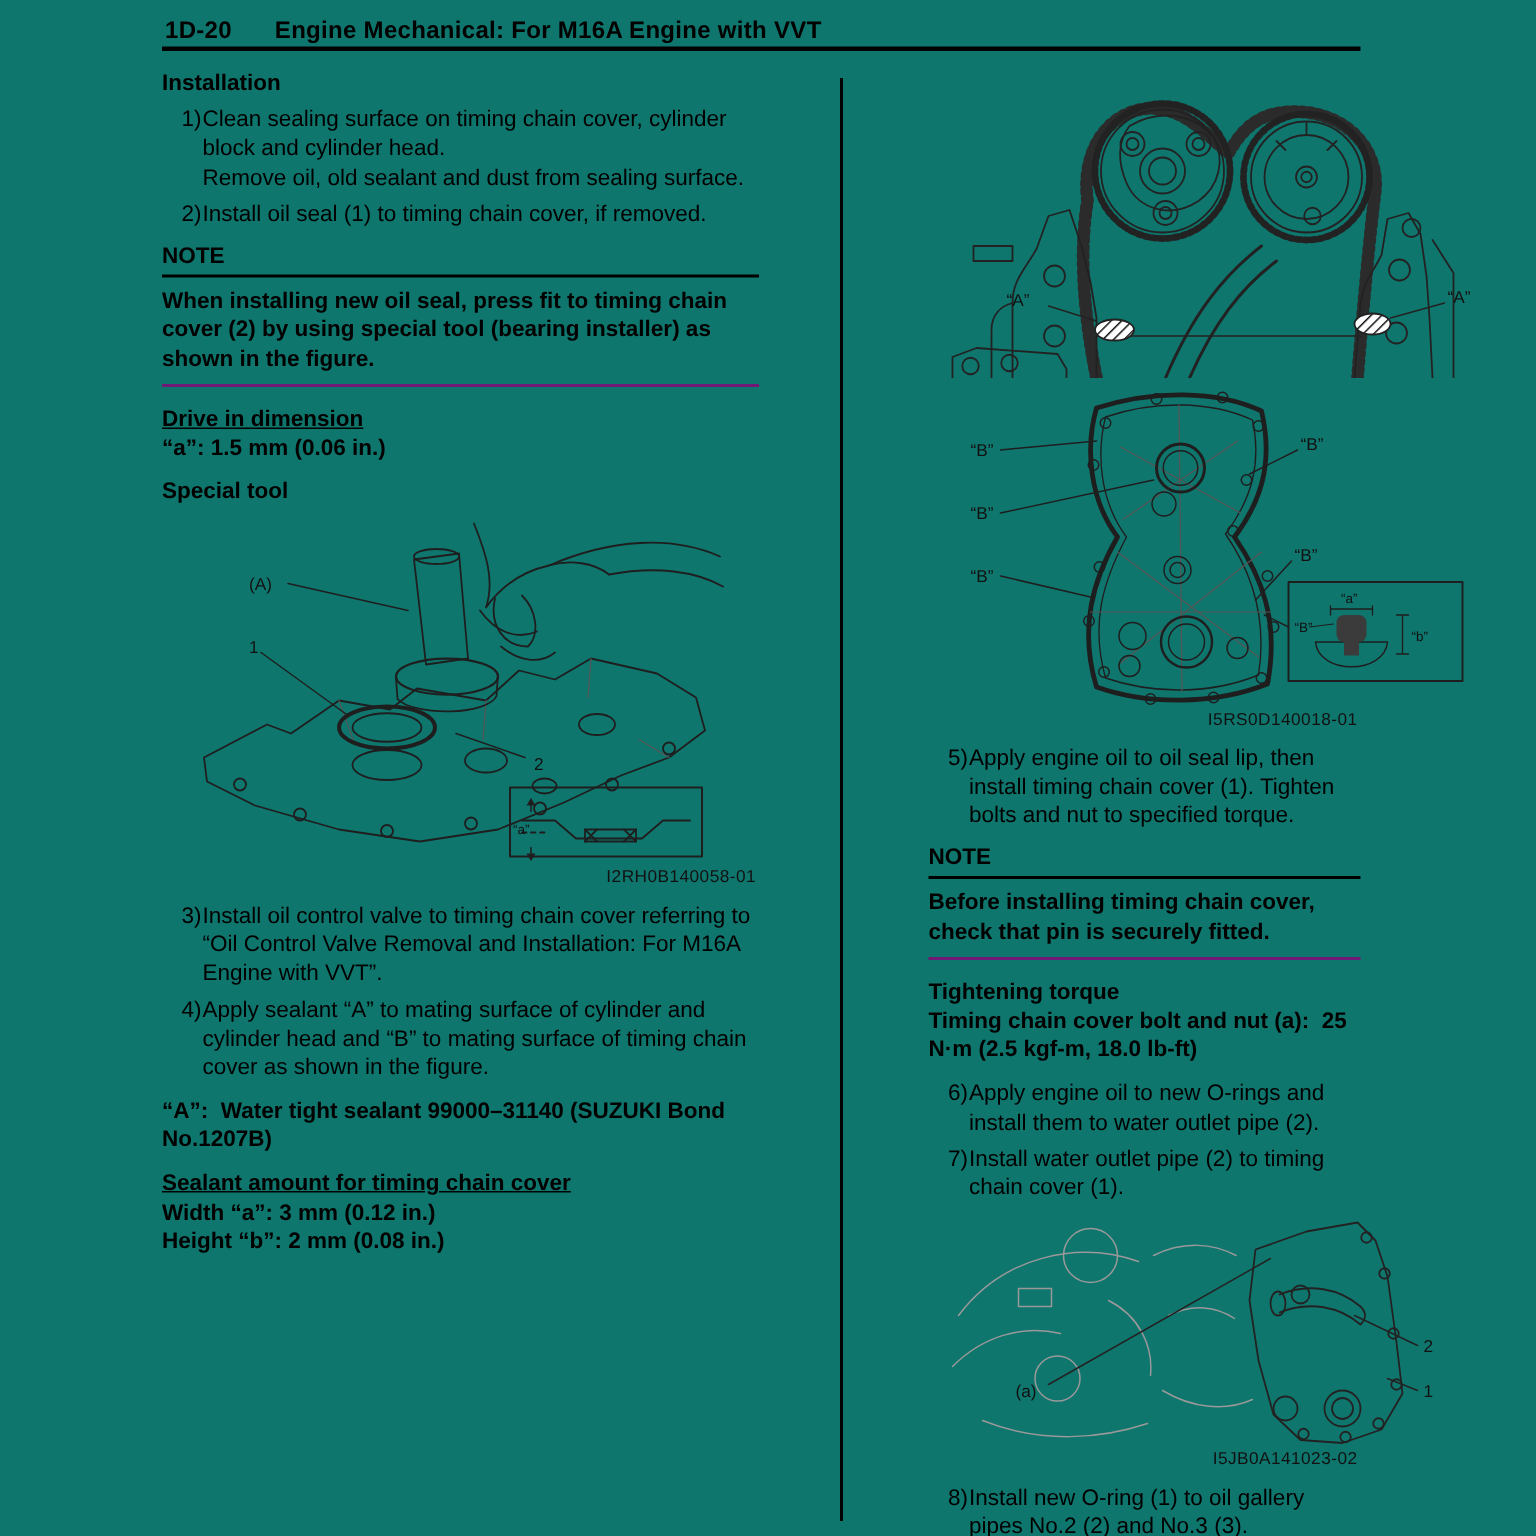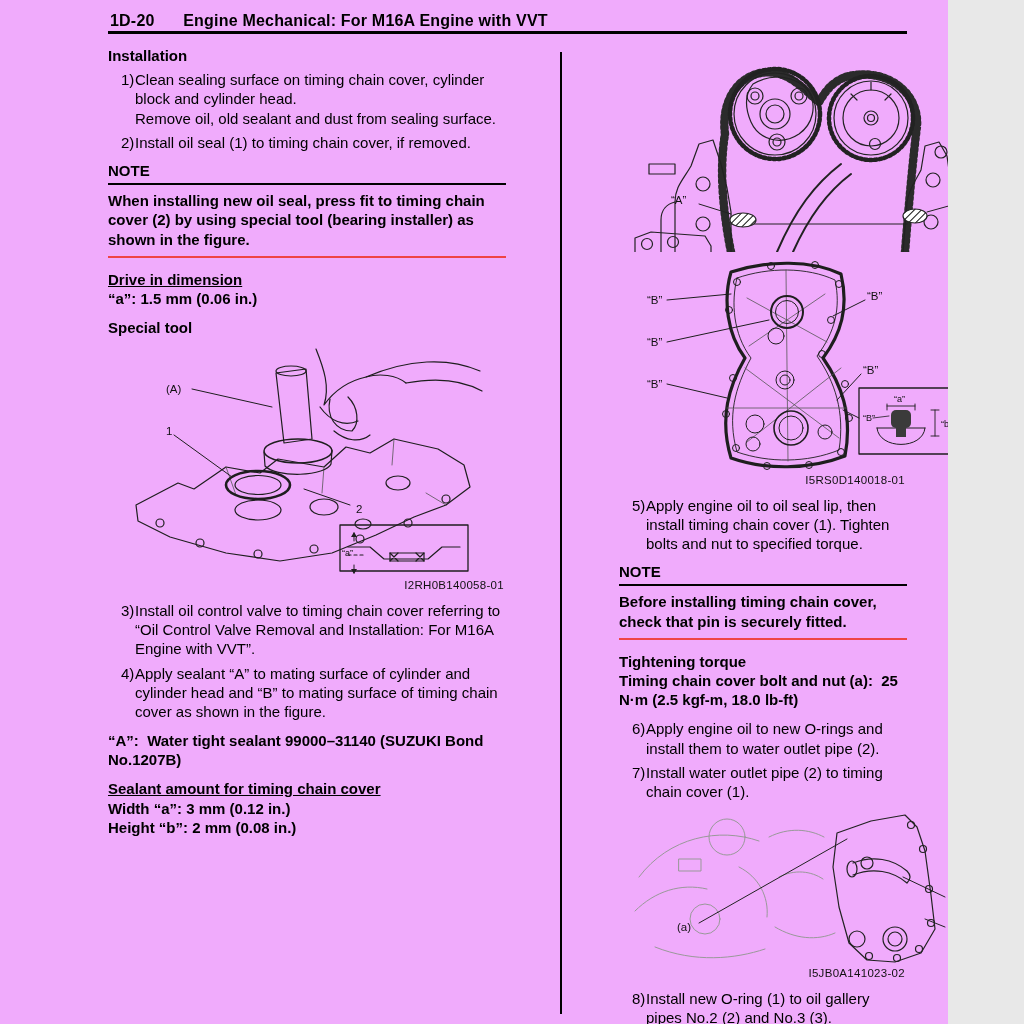--- a/index.html
+++ b/index.html
@@ -1,30 +1,30 @@
 <!DOCTYPE html>
 <html><head>
 <meta charset="utf-8">
 <style>
   html,body{margin:0;padding:0;background:#e8e8e8;}
-  .page{position:relative;width:948px;height:1024px;background:#f0abfc;color:#000;
+  .page{position:relative;width:1024px;height:1024px;background:#0f766e;color:#000;
         font-family:"Liberation Sans",sans-serif;font-size:15px;line-height:1.28;overflow:hidden;}
   .hdr{position:absolute;left:110px;top:11px;width:798px;font-weight:bold;font-size:16px;letter-spacing:.2px;}
   .hdr .code{margin-right:24px;}
   .hdr-rule{position:absolute;left:108px;top:31px;width:799px;height:3px;background:#000;}
   .cols{position:absolute;left:108px;top:44px;width:799px;display:flex;align-items:flex-start;gap:48px;}
   .col-l{width:398px;flex:none;}
   .vdiv{flex:none;width:2px;height:962px;background:#000;margin:8px 9px 0 6px;}
   .col-r{flex:1;min-width:0;}
   h2.sec{font-size:15px;font-weight:bold;margin:2px 0 5px;}
   .step{display:flex;margin:0 0 5px;}
   .step-num{flex:none;width:27px;box-sizing:border-box;padding-left:13px;}
   .step-text{flex:1;white-space:pre-line;}
   .indent{margin-left:27px;}
-  .note{margin:9px 0 12px;border-bottom:2px solid #ef4444;padding-bottom:7px;}
+  .note{margin:9px 0 12px;border-bottom:2px solid #701a75;padding-bottom:7px;}
   .note-h{font-weight:bold;}
   .note-rule{height:2px;background:#000;margin:3px 0 6px;}
   .note-b{font-weight:bold;}
   .spec{margin:10px 0 10px;font-weight:bold;}
   .spec .t-u{text-decoration:underline;}
   .figure{margin:6px 0 0;}
   .figure svg{display:block;}
   .figcap{text-align:right;font-size:11.5px;color:#111;margin:1px 2px 8px 0;letter-spacing:.3px;}
   svg text{font-family:"Liberation Sans",sans-serif;fill:#111;}
   .lbl{font-size:11.5px;}

